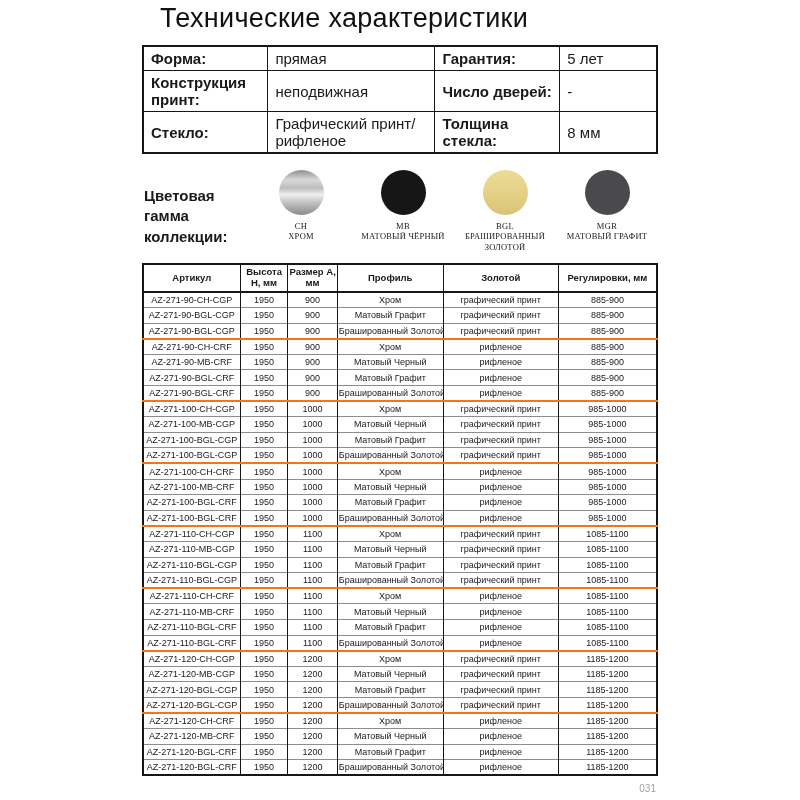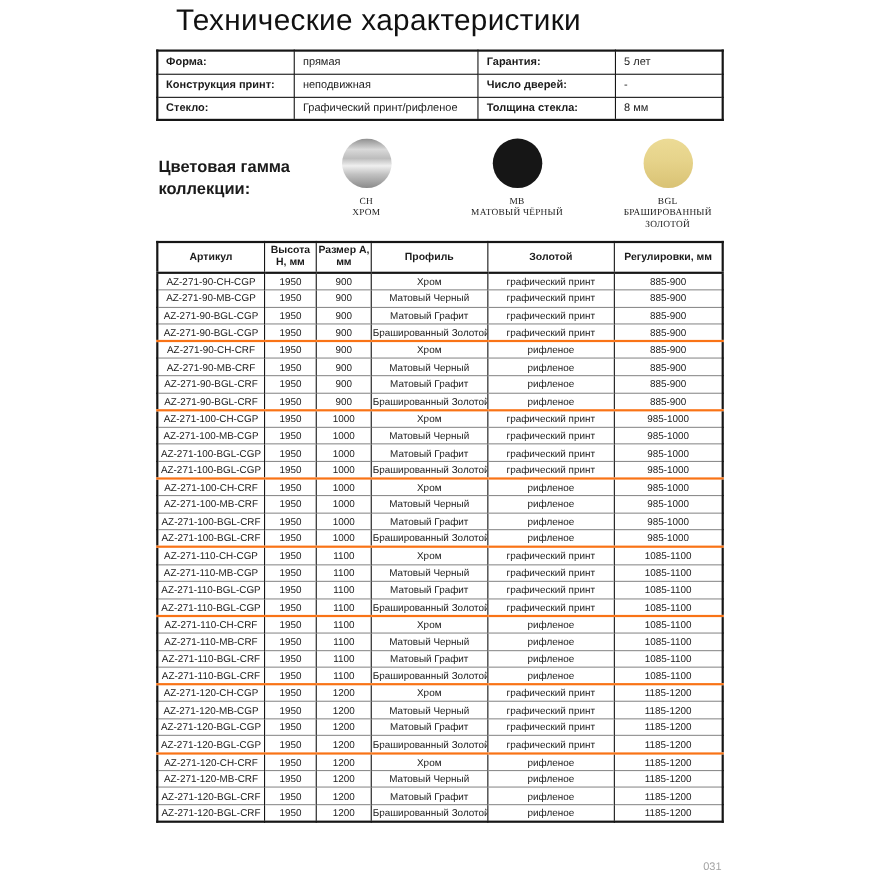--- a/index.html
+++ b/index.html
@@ -4,21 +4,21 @@
 <style>
   * { box-sizing: border-box; margin: 0; padding: 0; }
   html, body { width: 800px; background: #ffffff; font-family: "Liberation Sans", sans-serif; color: #1a1a1a; }
   .page { width: 800px; height: 800px; position: relative; }
   .content { width: 516px; margin: 0 auto; padding-top: 3px; }
 
   .title { font-size: 27px; font-weight: 400; letter-spacing: 0.3px; color: #111; margin: 0 0 11px 18px; }
 
   
   table.spec { width: 100%; border-collapse: collapse; border: 2px solid #161616; table-layout: fixed; }
-  table.spec td { border: 1.5px solid #161616; font-size: 10px; padding: 3px 7px; height: 21px; vertical-align: middle; }
+  table.spec td { border: 1.5px solid #161616; font-size: 15px; padding: 3px 7px; height: 21px; vertical-align: middle; }
   table.spec td.lbl { font-weight: 700; }
   .sc1 { width: 24.3%; } .sc2 { width: 32.5%; } .sc3 { width: 24.3%; } .sc4 { width: 18.9%; }
 
   
   .palette { display: flex; margin: 16px 0 10px 2px; }
   .palette-label { width: 138px; font-size: 15px; font-weight: 700; line-height: 1.35; padding-top: 16px; }
   .swatches { flex: 1; display: flex; justify-content: space-between; font-family: Liberation Serif, serif; }
   .swatch { width: 102px; display: flex; flex-direction: column; align-items: center; text-align: center; }
   .circle { width: 45px; height: 45px; border-radius: 50%; margin-bottom: 6px; }
   .circle.CH  { background: linear-gradient(180deg,#8f8f8f 0%,#d9d9d9 22%,#bdbdbd 40%,#efefef 55%,#c2c2c2 72%,#8a8a8a 100%); }
@@ -90,20 +90,25 @@
     <div class="swatch-code">MB</div>
     <div class="swatch-name">МАТОВЫЙ ЧЁРНЫЙ</div>
   </div>
 
   <div class="swatch">
     <div class="circle BGL" style="background-color: rgb(227, 208, 134);"></div>
     <div class="swatch-code">BGL</div>
     <div class="swatch-name">БРАШИРОВАННЫЙ ЗОЛОТОЙ</div>
   </div>
 
+  <div class="swatch">
+    <div class="circle MGR" style="background-color: rgb(74, 74, 76);"></div>
+    <div class="swatch-code">MGR</div>
+    <div class="swatch-name">МАТОВЫЙ ГРАФИТ</div>
+  </div>
 </div>
     </div>
 
     <table class="main">
       <colgroup>
           <col class="mc1">
           <col class="mc2">
           <col class="mc3">
           <col class="mc4">
           <col class="mc5">
@@ -122,28 +127,20 @@
       <tbody>
           <tr>
             <td>AZ-271-90-CH-CGP</td>
             <td>1950</td>
             <td>900</td>
             <td>Хром</td>
             <td>графический принт</td>
             <td>885-900</td>
           </tr>
           <tr>
-            <td>AZ-271-90-MB-CGP</td>
-            <td>1950</td>
-            <td>900</td>
-            <td>Матовый Черный</td>
-            <td>графический принт</td>
-            <td>885-900</td>
-          </tr>
-          <tr>
             <td>AZ-271-90-BGL-CGP</td>
             <td>1950</td>
             <td>900</td>
             <td>Матовый Графит</td>
             <td>графический принт</td>
             <td>885-900</td>
           </tr>
           <tr>
             <td>AZ-271-90-BGL-CGP</td>
             <td>1950</td>

